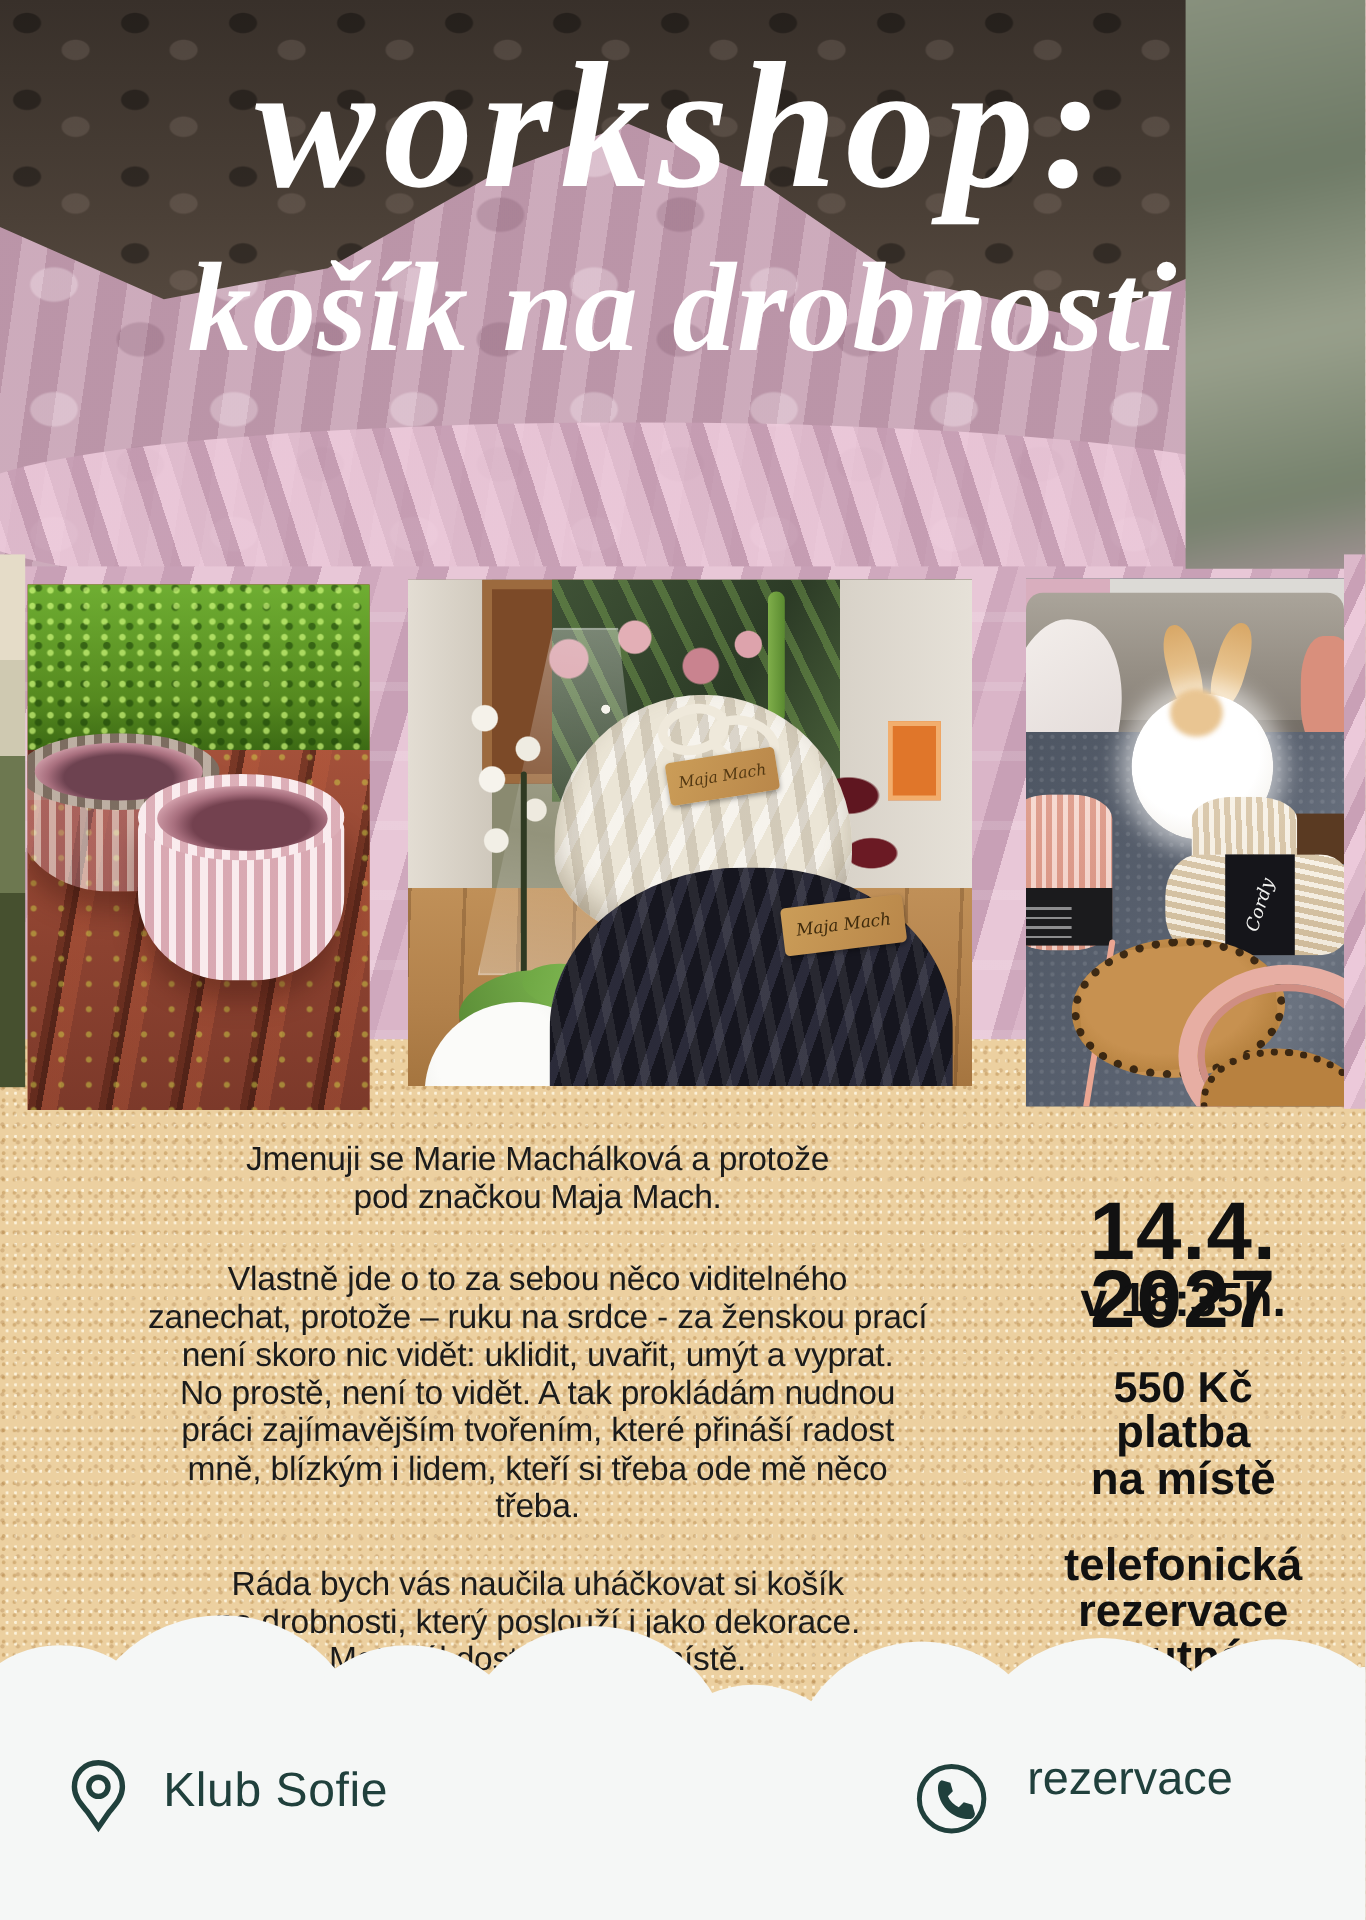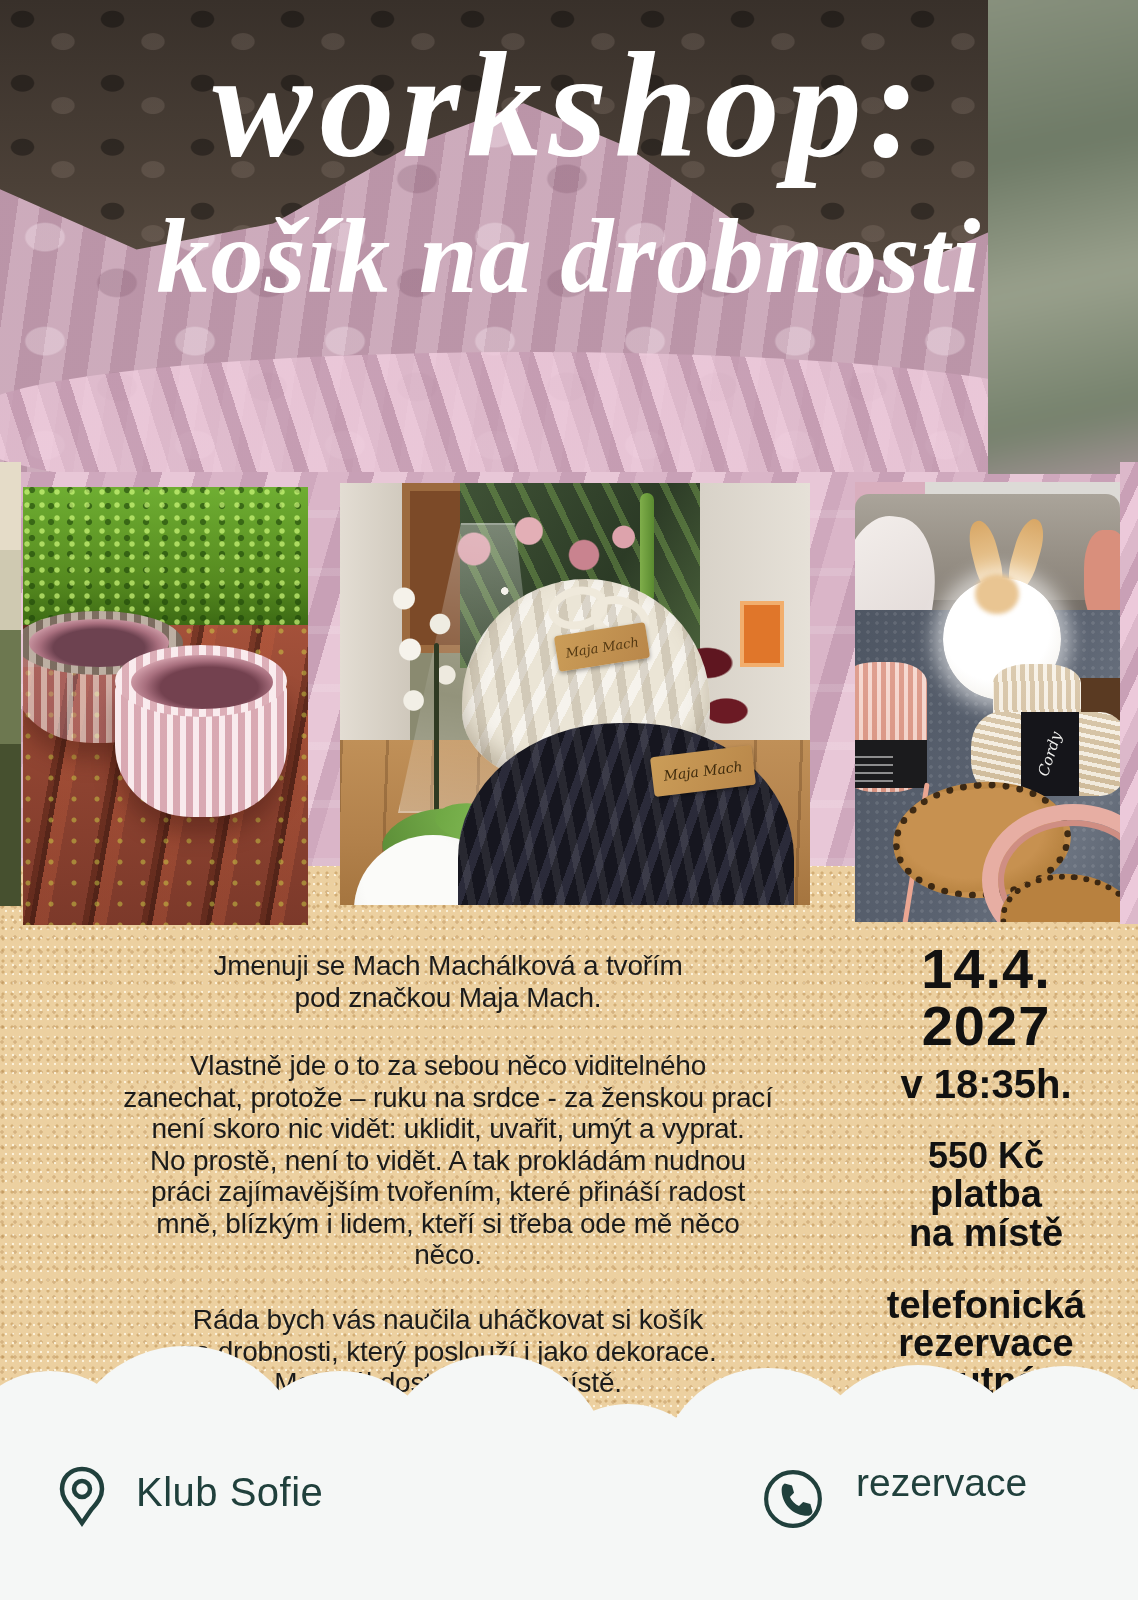--- a/index.html
+++ b/index.html
@@ -196,21 +196,21 @@
     border:16px solid #e7aea3;box-shadow:inset 0 0 0 6px #cf8e83;}
   .disc-2{position:absolute;right:-20px;bottom:-48px;width:140px;height:96px;border-radius:50%;
     background:#b8813f;border:6px dotted rgba(38,24,10,.85);box-sizing:border-box;transform:rotate(6deg);}
   
   .copy{position:absolute;z-index:4;text-align:center;line-height:31.5px;font-size:28px;letter-spacing:-.2px;}
   .copy-left{left:32px;width:832px;}
   .intro{top:950px;}
   .about{top:1050px;}
   .invite{top:1304px;}
   .event{position:absolute;z-index:4;left:852px;width:268px;text-align:center;font-weight:bold;color:#111;}
-  .ev-date{top:940px;font-size:56px;line-height:57px;letter-spacing:1px;}
+  .ev-date{top:998px;font-size:68px;line-height:57px;letter-spacing:1px;}
   .ev-time{top:1062px;font-size:40px;line-height:44px;}
   .ev-price{top:1136px;font-size:38px;line-height:39px;}
   .ev-price .big{font-size:36px;}
   .ev-note{top:1286px;font-size:38px;line-height:38px;}
   
   .clouds{position:absolute;left:0;top:1328px;z-index:5;display:block;}
   .footer{position:absolute;left:0;top:1460px;width:1138px;height:140px;background:#f5f7f6;z-index:5;}
   .foot-item{position:absolute;z-index:6;color:#20403c;}
   .pin-icon{left:57px;top:1466px;}
   .loc-label{left:136px;top:1470px;font-size:40px;letter-spacing:.5px;}
@@ -296,31 +296,31 @@
     <div class="yarn-cream-h"></div>
     <div class="cordy">
         <span>Cordy</span>
       </div>
     <div class="wood-disc"></div>
     <div class="pink-ring"></div>
     <div class="disc-2"></div>
   </div>
 
   <div class="copy copy-left intro">
-    <div>Jmenuji se Mach Machálková a tvořím</div>
+    <div>Jmenuji se Marie Machálková a protože</div>
     <div>pod značkou Maja Mach.</div>
   </div>
   <div class="copy copy-left about">
     <div>Vlastně jde o to za sebou něco viditelného</div>
     <div>zanechat, protože – ruku na srdce - za ženskou prací</div>
     <div>není skoro nic vidět: uklidit, uvařit, umýt a vyprat.</div>
     <div>No prostě, není to vidět. A tak prokládám nudnou</div>
     <div>práci zajímavějším tvořením, které přináší radost</div>
     <div>mně, blízkým i lidem, kteří si třeba ode mě něco</div>
-    <div>něco.</div>
+    <div>třeba.</div>
   </div>
   <div class="copy copy-left invite">
     <div>Ráda bych vás naučila uháčkovat si košík</div>
     <div>na drobnosti, který poslouží i jako dekorace.</div>
     <div>Materiál dostanete na místě.</div>
   </div>
 
   <div class="event ev-date">
     <div>14.4.</div>
     <div>2027</div>

